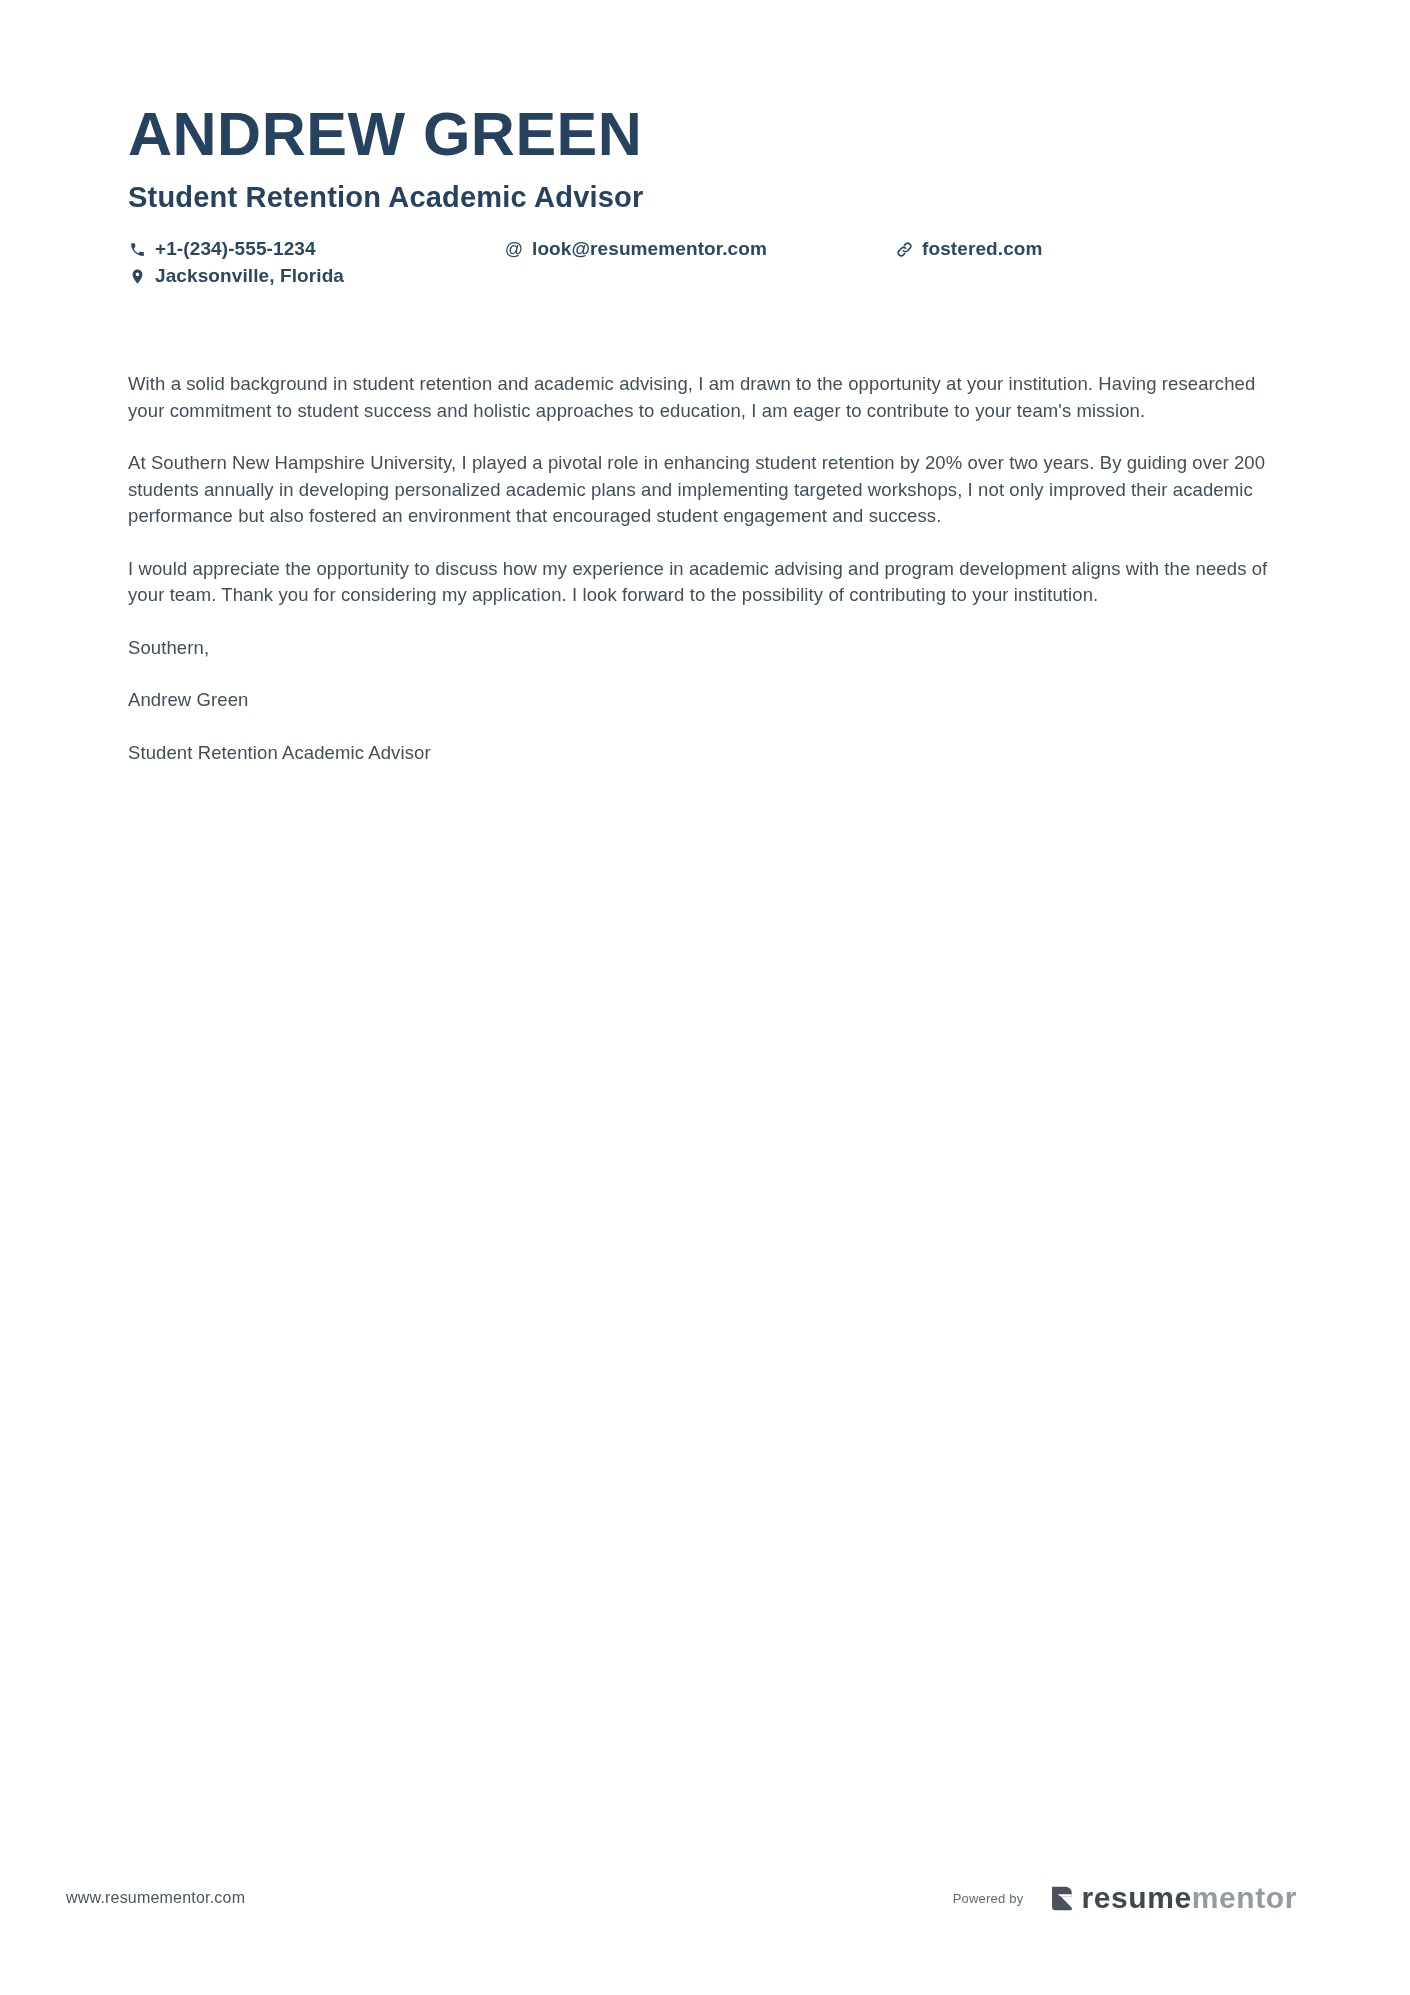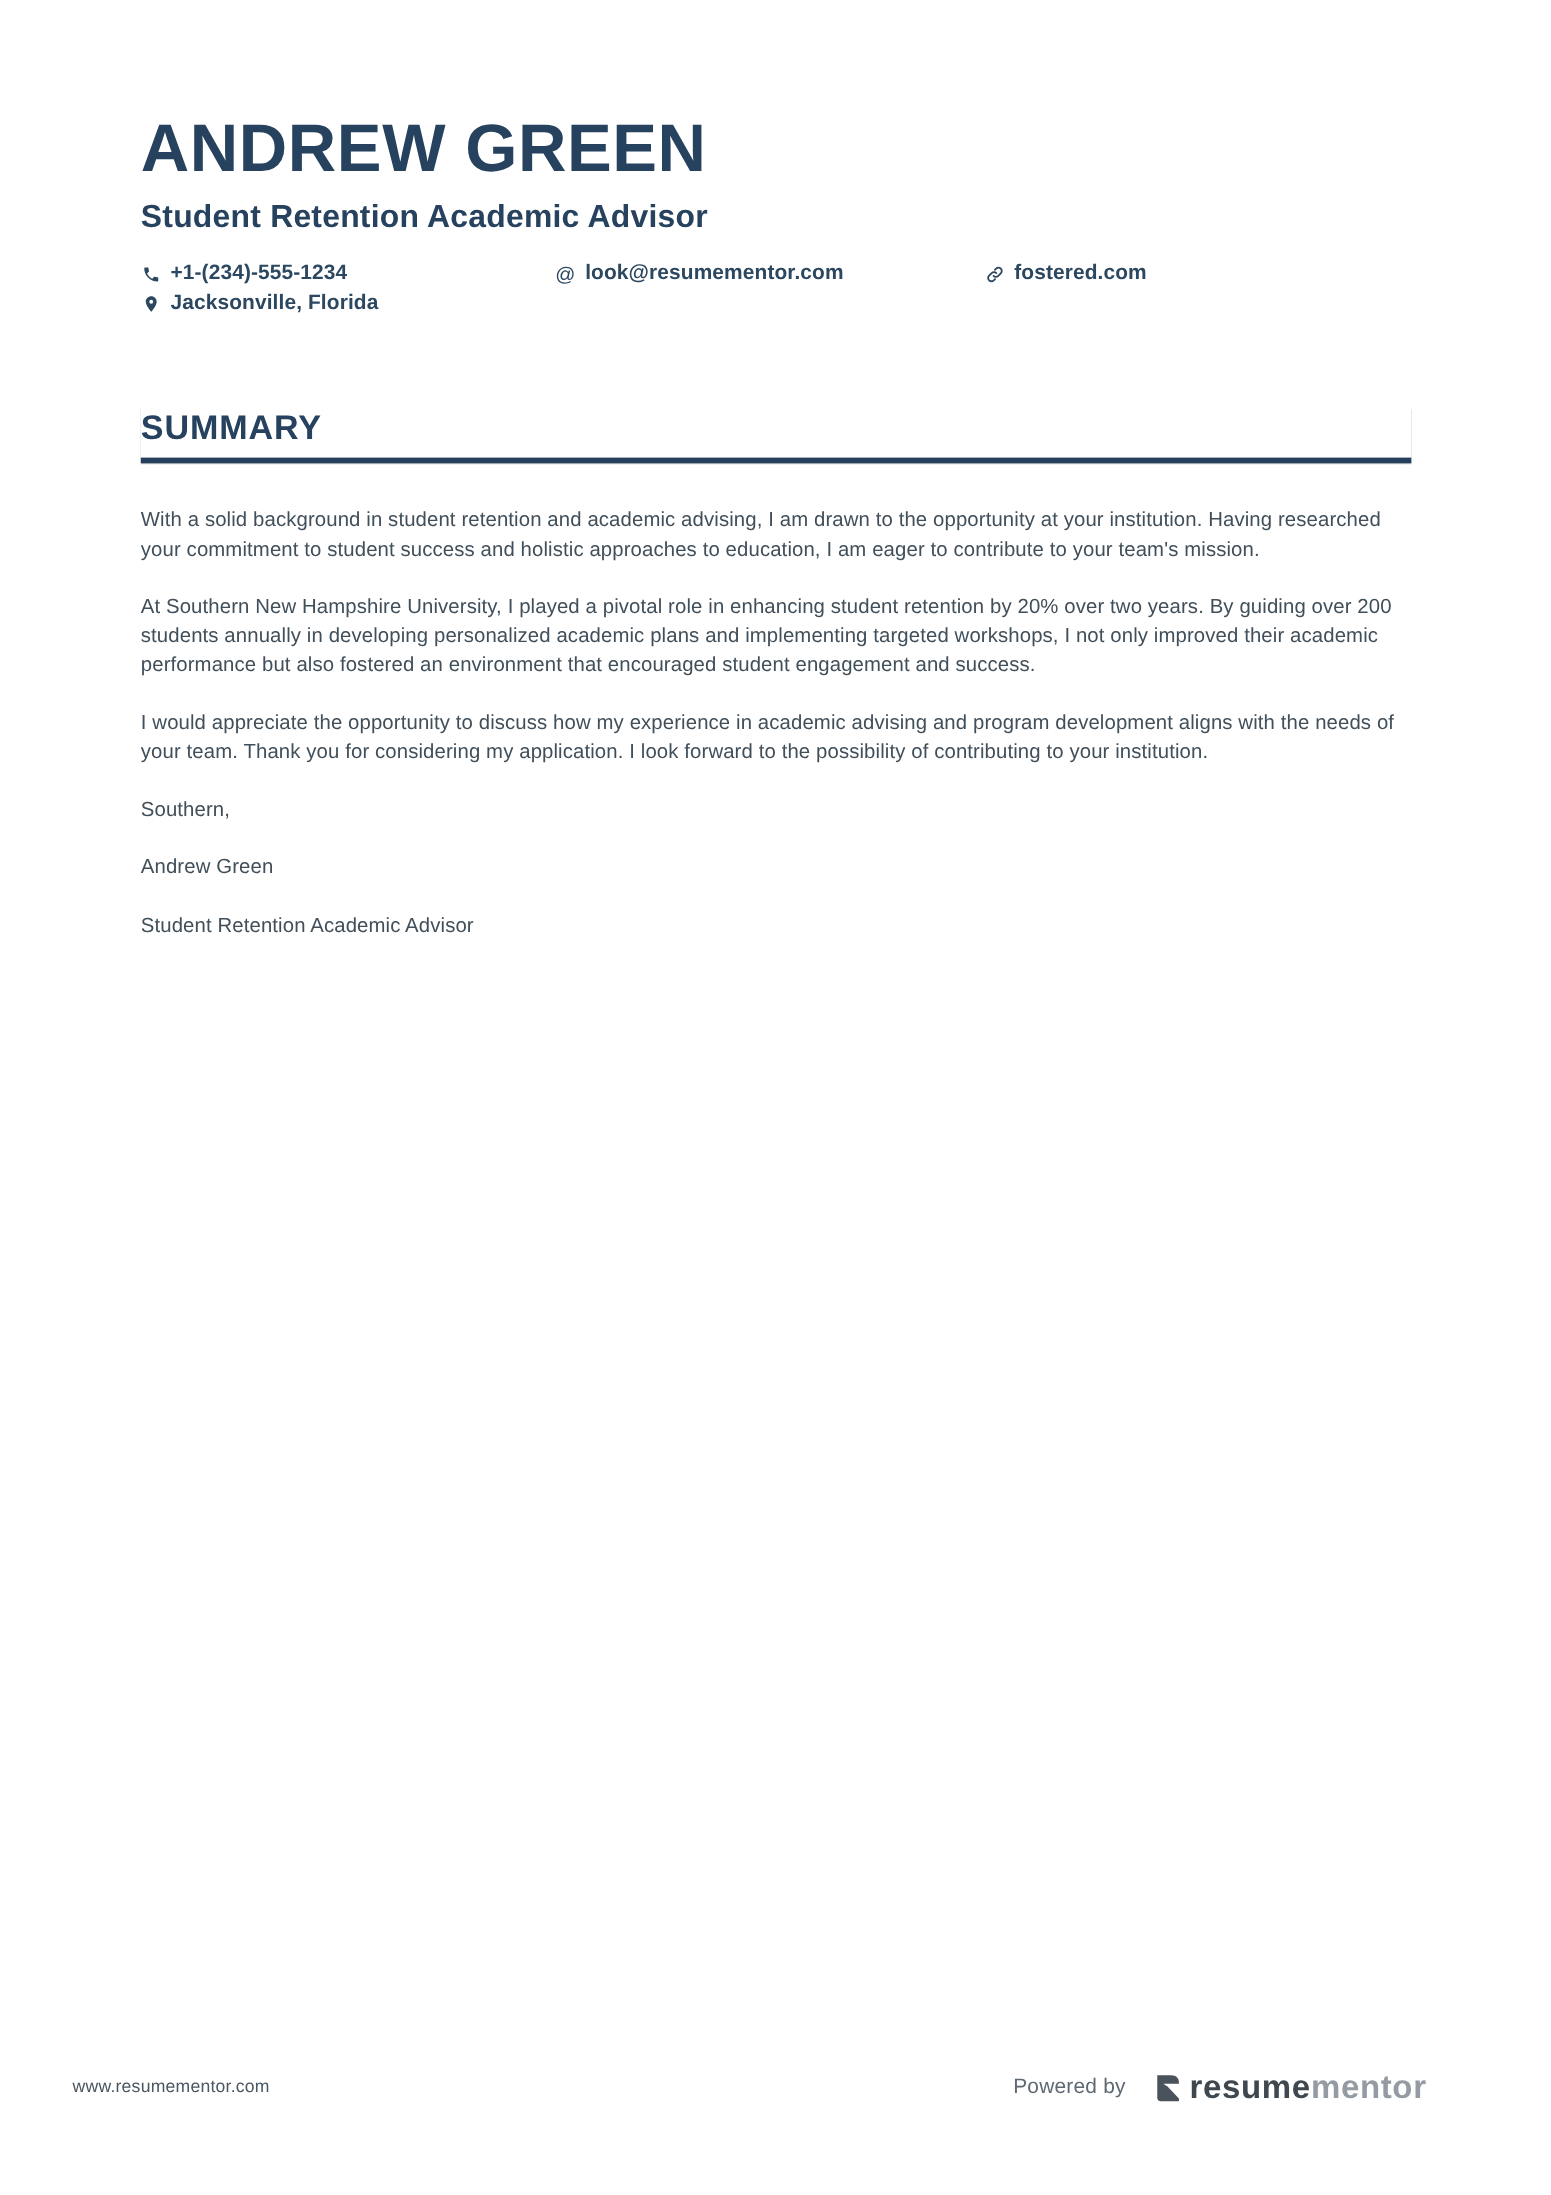--- a/index.html
+++ b/index.html
@@ -100,21 +100,21 @@
     color: #4a5660;
     letter-spacing: 0.2px;
     text-decoration: none;
   }
   .powered {
     display: flex;
     align-items: center;
     gap: 24px;
   }
   .powered-by {
-    font-size: 19px;
+    font-size: 13px;
     color: #5f6973;
     letter-spacing: 0.2px;
   }
   .brand {
     display: flex;
     align-items: center;
     gap: 7px;
     text-decoration: none;
   }
   .brand-icon svg { width: 27px; height: 27px; display: block; }
@@ -164,21 +164,20 @@
         <span class="cicon">
           <svg viewBox="0 0 24 24" fill="#2c4860">
               <path d="M12 2C8.1 2 5 5.1 5 9c0 5.2 7 13 7 13s7-7.8 7-13c0-3.9-3.1-7-7-7zm0 9.5A2.5 2.5 0 1 1 12 6.5a2.5 2.5 0 0 1 0 5z"></path>
             </svg>
         </span>
         <span>Jacksonville, Florida</span>
       </div>
     </div>
 
     <div class="section">
-      <div class="section-heading">SUMMARY</div>
       <div class="letter-body">
         <p>With a solid background in student retention and academic advising, I am drawn to the opportunity at your institution. Having researched your commitment to student success and holistic approaches to education, I am eager to contribute to your team's mission.</p>
         <p>At Southern New Hampshire University, I played a pivotal role in enhancing student retention by 20% over two years. By guiding over 200 students annually in developing personalized academic plans and implementing targeted workshops, I not only improved their academic performance but also fostered an environment that encouraged student engagement and success.</p>
         <p>I would appreciate the opportunity to discuss how my experience in academic advising and program development aligns with the needs of your team. Thank you for considering my application. I look forward to the possibility of contributing to your institution.</p>
         <p>Southern,</p>
         <p>Andrew Green</p>
         <p>Student Retention Academic Advisor</p>
       </div>
     </div>
 

